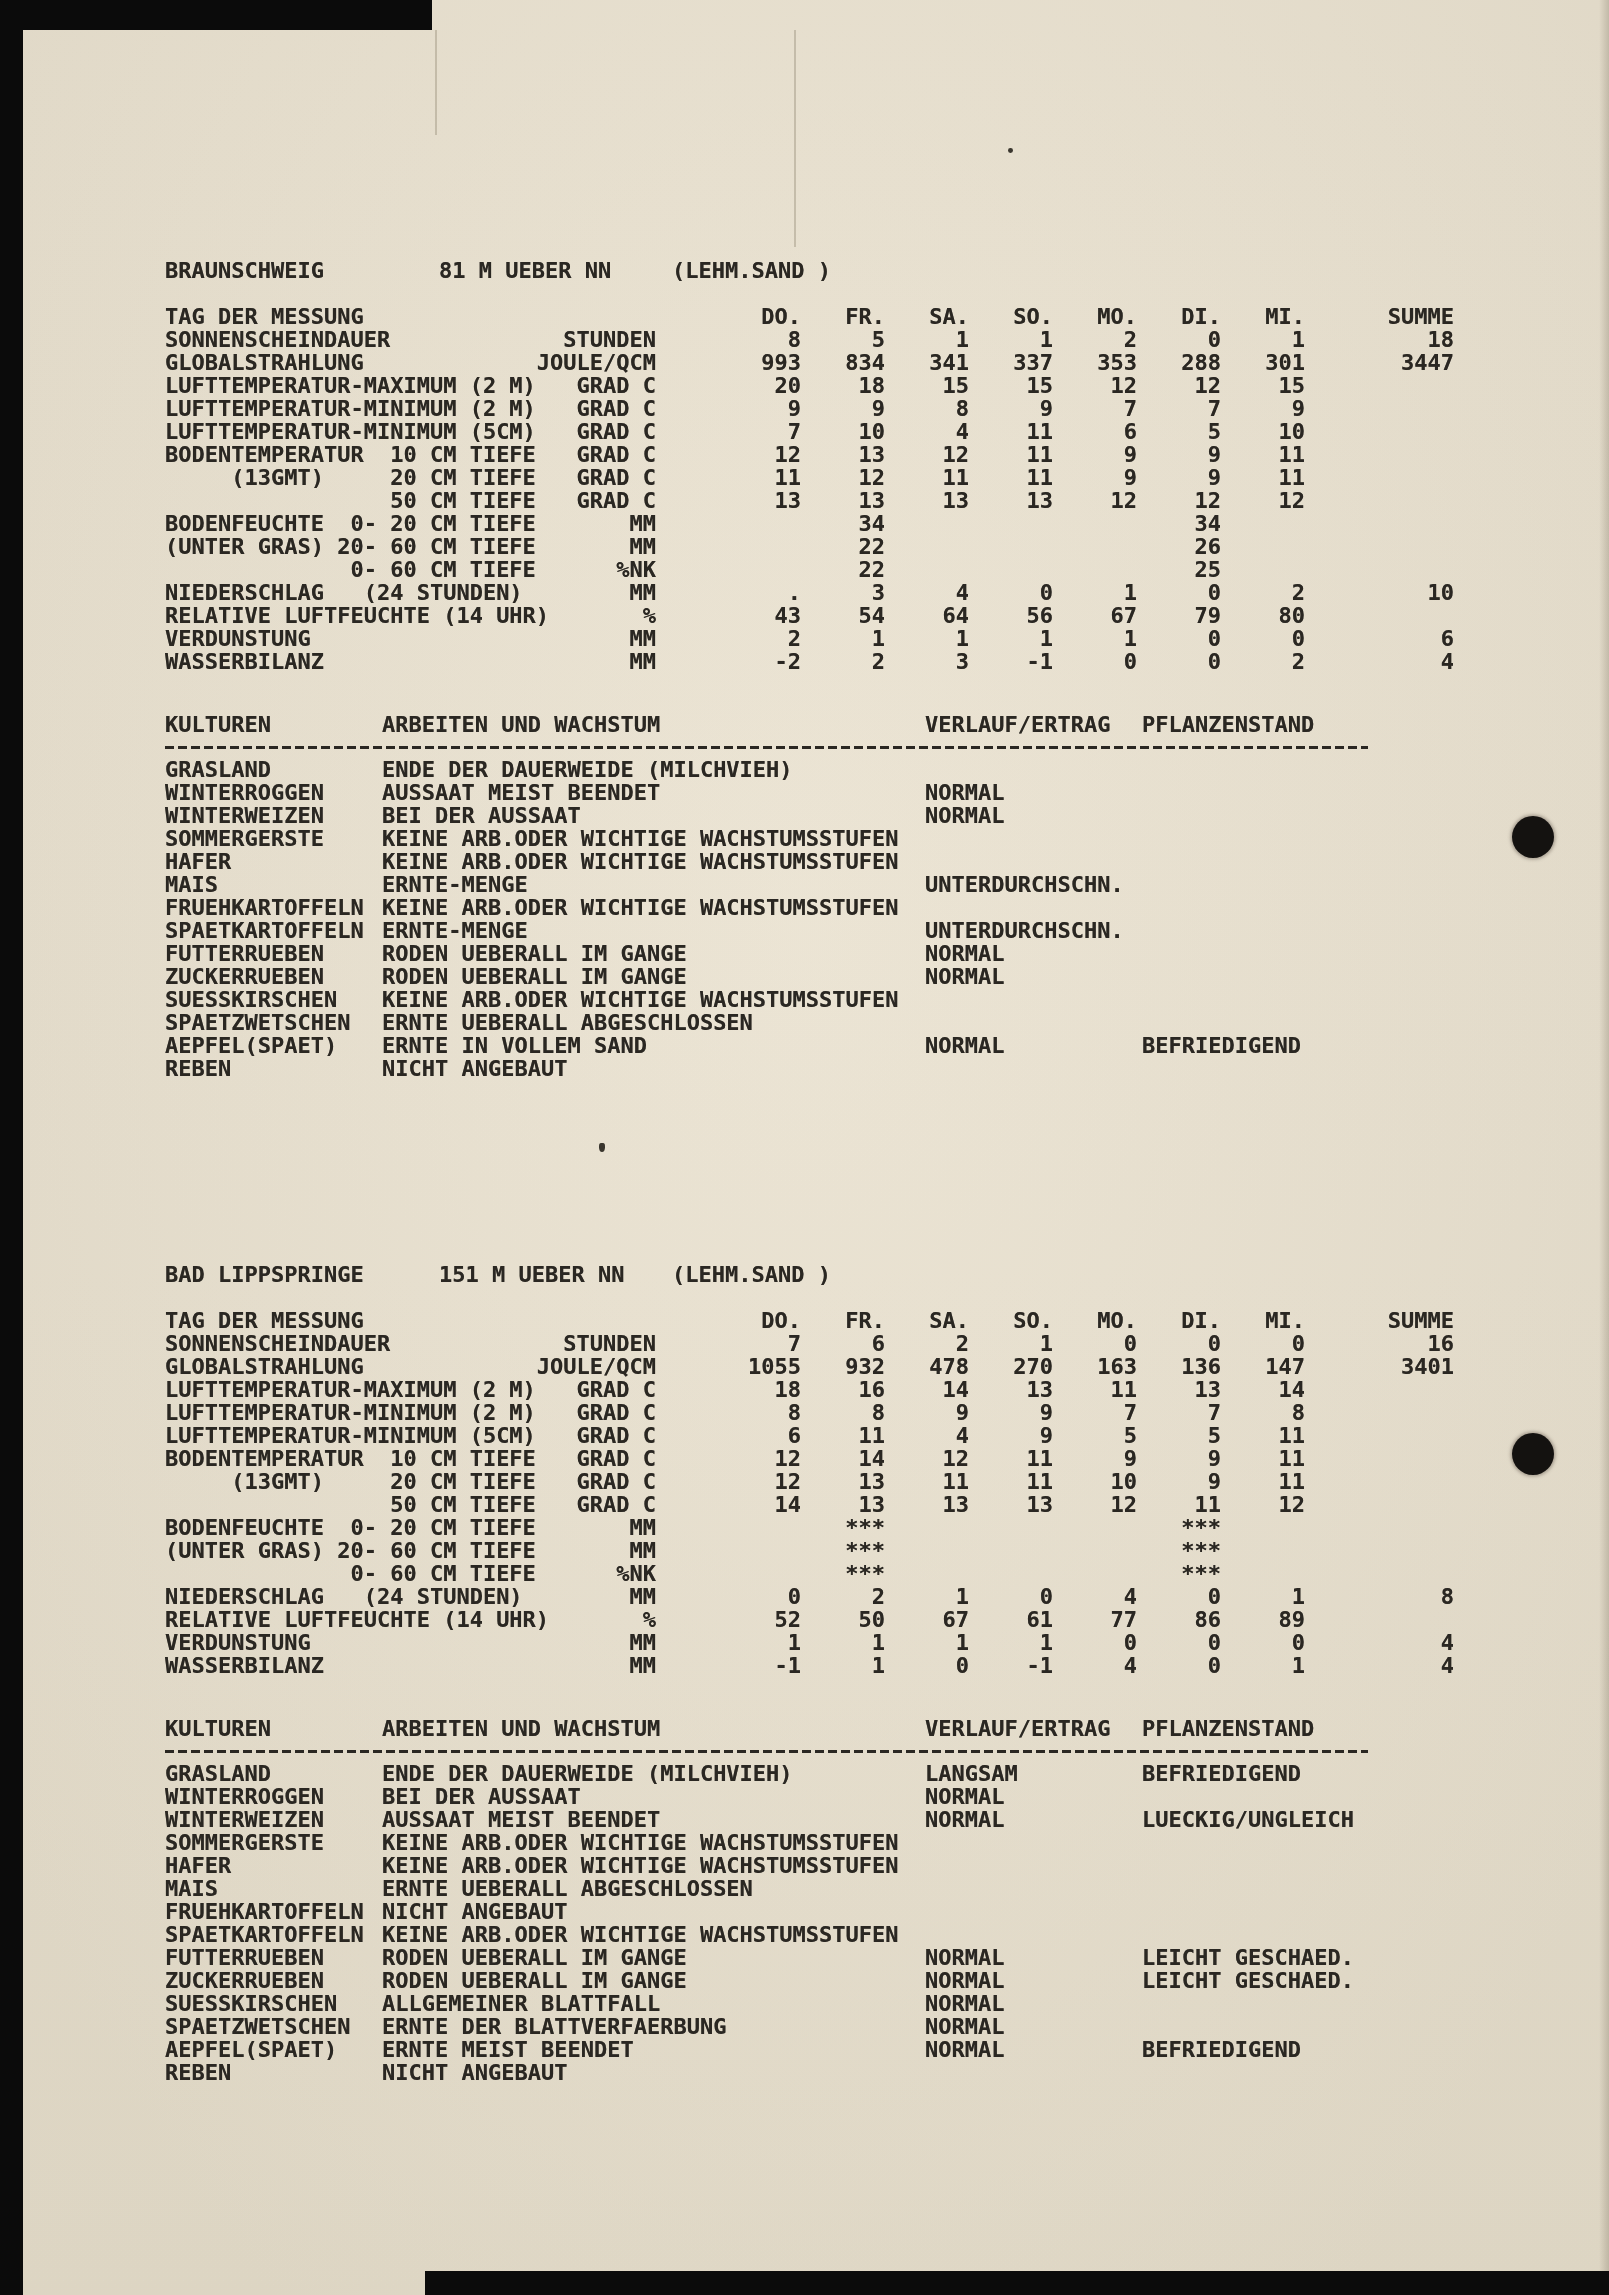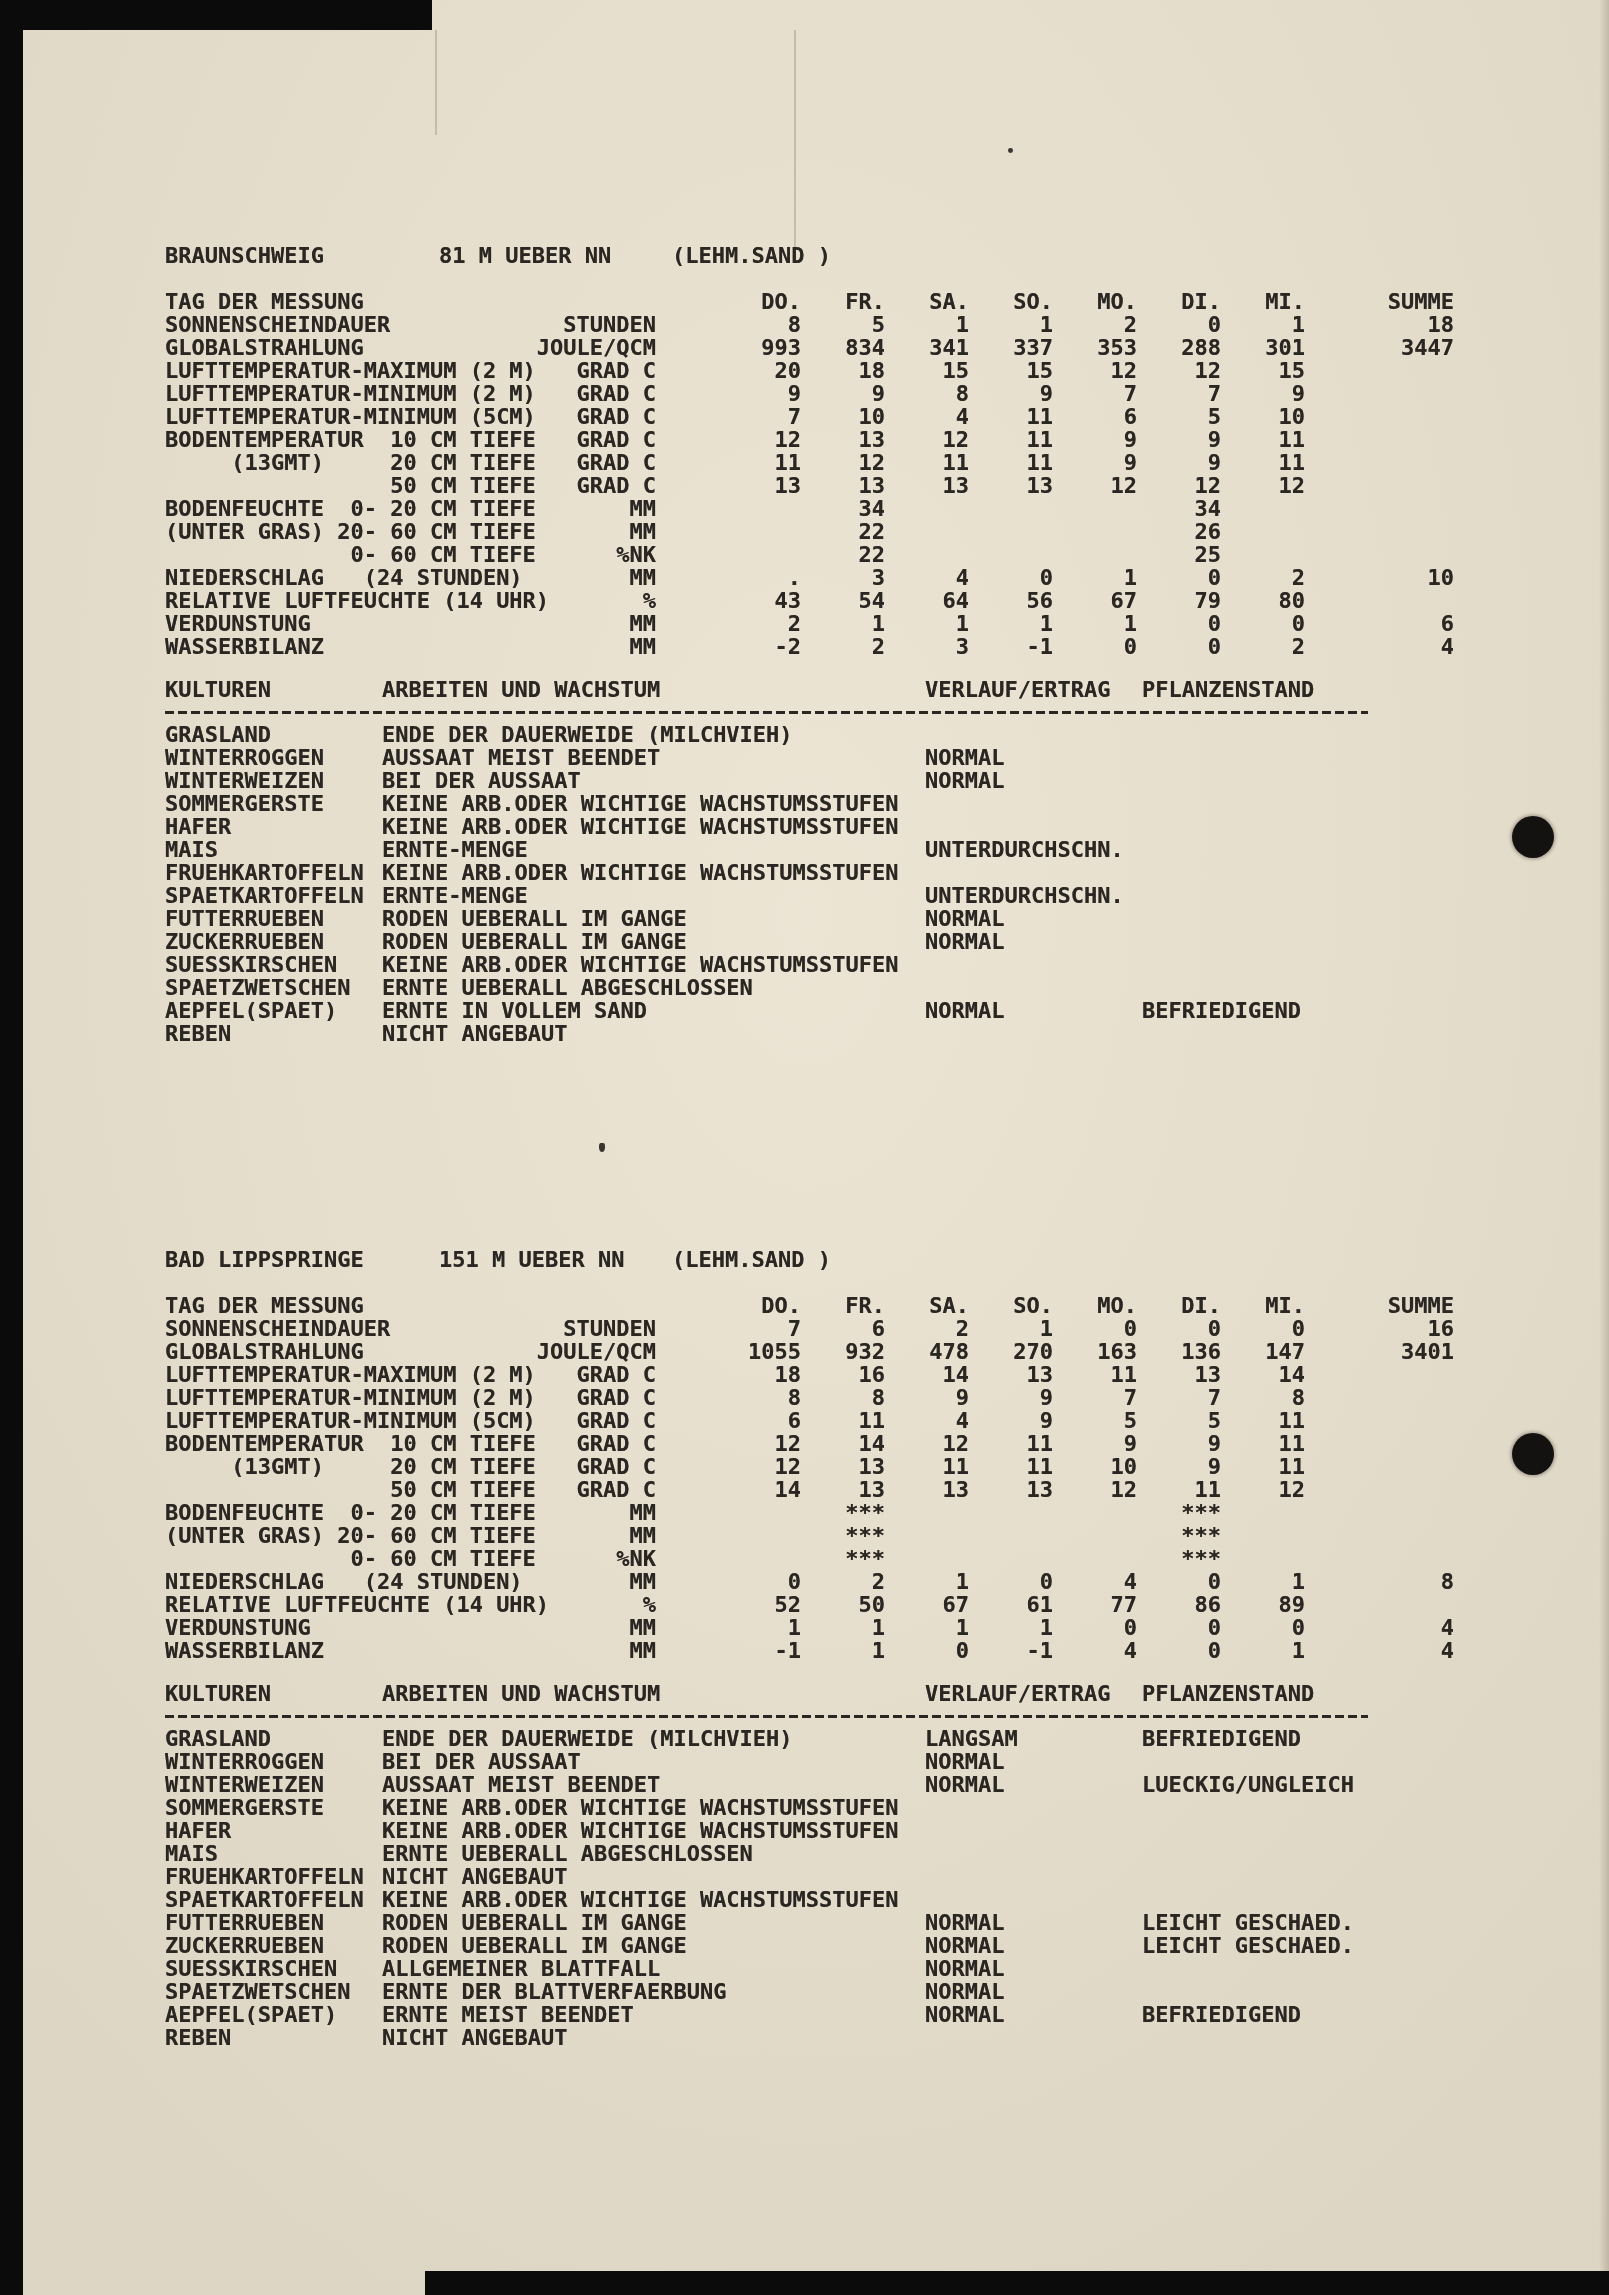--- a/index.html
+++ b/index.html
@@ -32,28 +32,28 @@
   .speck { position:absolute; background:#3a362e; border-radius:50%; text-shadow:none; }
   .speck-1 { left:599px; top:1143px; width:5.6px; height:8.9px; border-radius:40% 40% 60% 60%; }
   .speck-2 { left:1008px; top:148px; width:4.8px; height:4.8px; }
   .edge-shade { position:absolute; right:0; top:0; width:11.3px; height:100%; background:linear-gradient(90deg,transparent,rgba(90,80,60,.25)); text-shadow:none; }
 
   
   .station { position:absolute; left:165px; width:1223px; }
   .station:nth-of-type(1) { top:244px; }
   .station:nth-of-type(2) { top:1248px; }
 
-  .station-header { display:grid; grid-template-columns:274px 233px auto; height:23px; white-space:pre; }
+  .station-header { display:grid; grid-template-columns:274px 233px auto; height:23px; white-space:pre;margin-top:15px; }
 
   .weather-table { margin-top:23px; }
   .w-row { display:grid; grid-template-columns:354px 121px 129px 68px 68px 68px 68px 68px 68px 133px; height:23px;gap:16px; }
   .w-label { white-space:pre; overflow:visible; }
   .w-unit, .w-day, .w-sum { text-align:right; white-space:pre; }
 
-  .cultures-table { margin-top:20px; }
+  .cultures-table { margin-top:40px; }
   .c-row { display:grid; grid-template-columns:217px 543px 217px 225px; min-height:23px; }
   .c-col { white-space:pre; overflow:visible; }
   .c-sep {
     height:3.2px; margin:9.7px 0 8.9px; width:1203px;
     background:repeating-linear-gradient(90deg,#2a2722 0 8.9px,transparent 8.9px 13px);
     text-shadow:none;
   }
 </style>
 </head>
 <body>

